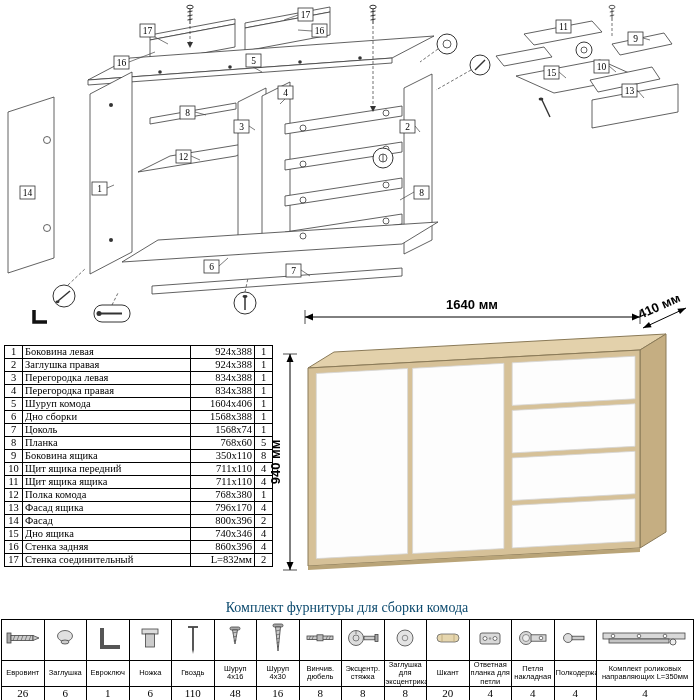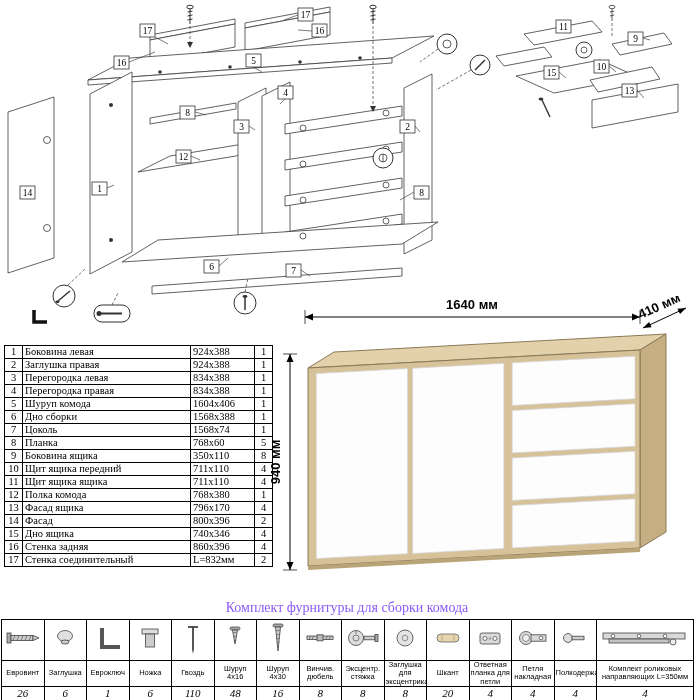--- a/index.html
+++ b/index.html
@@ -5,28 +5,28 @@
   * { margin:0; padding:0; box-sizing:border-box; }
   html,body { background:#fff; }
   body { width:694px; height:700px; position:relative; font-family:"Liberation Serif", serif; }
   .page { position:absolute; left:0; top:0; width:694px; height:700px; background:#fff; overflow:hidden; }
   .exploded-svg { position:absolute; left:0; top:0; }
   .render-svg { position:absolute; left:270px; top:296px; }
   .parts-table { position:absolute; left:4px; top:345px; border-collapse:collapse; font-size:10.5px; color:#000; }
   .parts-table td { border:1px solid #000; padding:0 2px; height:13px; line-height:1; white-space:nowrap; }
   .parts-table .c-num { width:18px; text-align:center; }
   .parts-table .c-name { width:168px; text-align:left;margin-left:16px; }
-  .parts-table .c-size { width:64px; text-align:left; }
+  .parts-table .c-size { width:64px; text-align:right; }
   .parts-table .c-qty { width:18px; text-align:center; }
-  .hw-title { position:absolute; top:600px; left:0; width:694px; text-align:center; font-size:14px; color:#8b5cf6; }
+  .hw-title { position:absolute; top:600px; left:0; width:694px; text-align:center; font-size:14px; color:#0c4a6e; }
   .hw-table { position:absolute; left:1px; top:619px; width:692px; border-collapse:collapse; table-layout:fixed; }
   .hw-table td { border:1px solid #000; text-align:center; vertical-align:middle; padding:0 1px; overflow:hidden; }
   .hw-icon-cell { height:40px; }
   .hw-name { font-family:"Liberation Sans", sans-serif; font-size:7.5px; line-height:1.1; height:22px; }
-  .hw-qty { font-size:11px; height:14px;font-style:italic; }
+  .hw-qty { font-size:11px; height:14px; }
 </style>
 </head>
 <body>
 
 <div class="page">
 
   <svg class="exploded-svg" width="694" height="344" viewBox="0 0 694 344">
 
     <g fill="#ffffff" stroke="#3a3a3a" stroke-width="0.8">
       <polygon points="150,35 235,19 235,24 150,40"></polygon>

